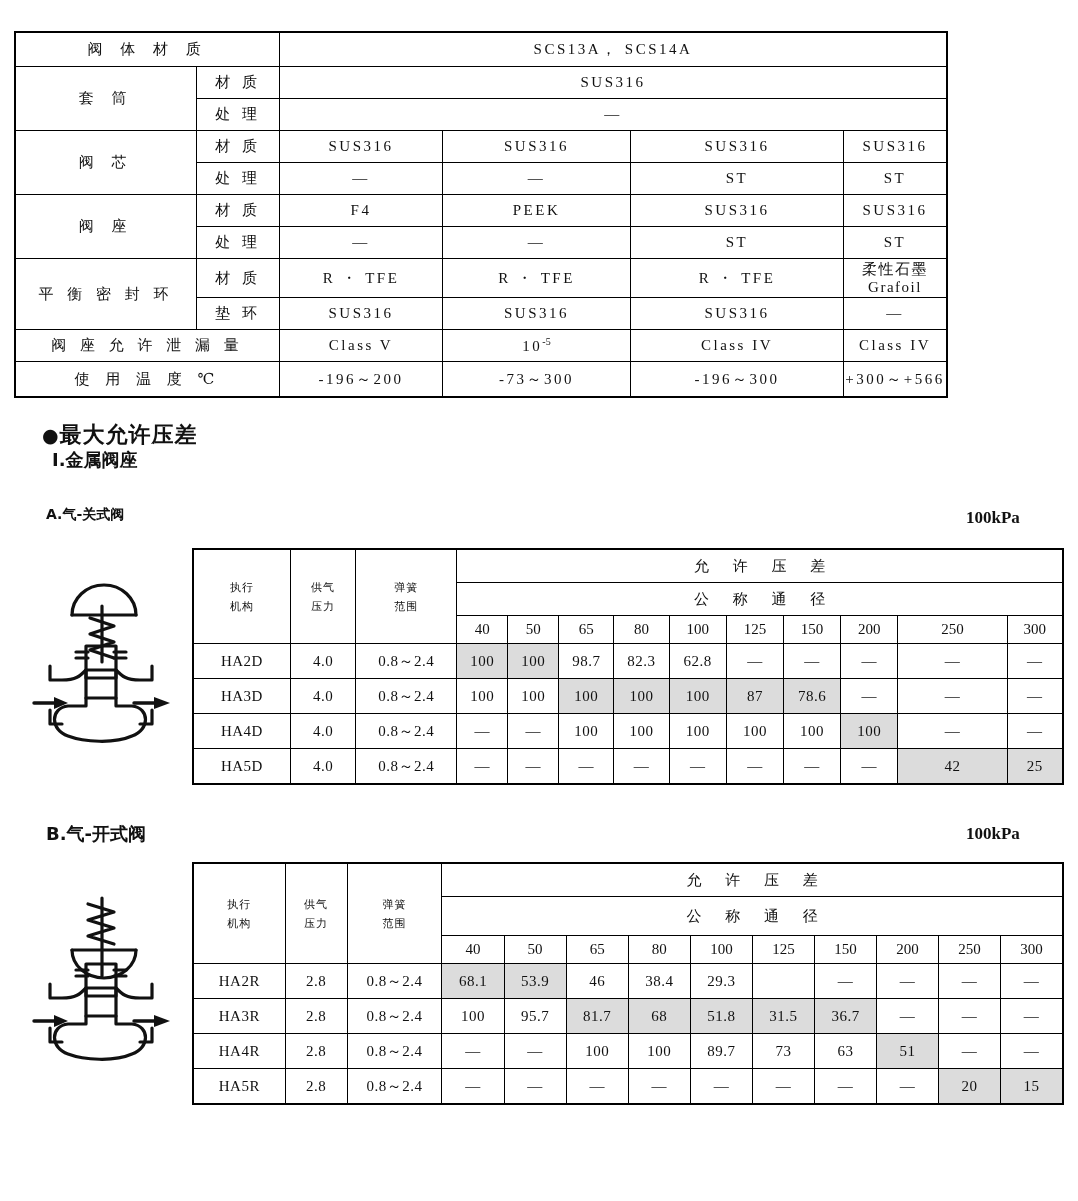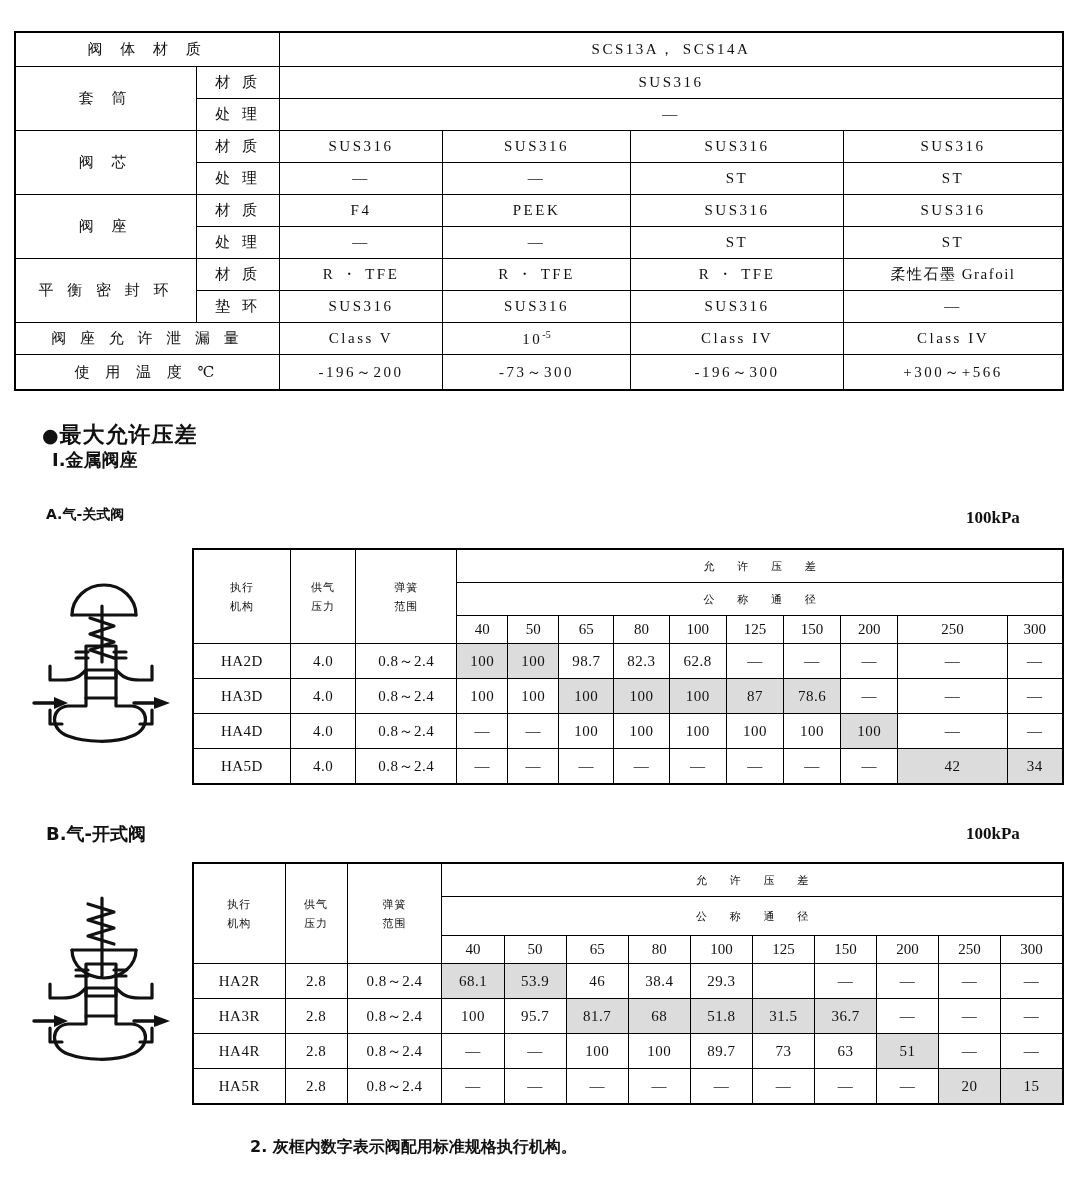--- a/index.html
+++ b/index.html
@@ -16,21 +16,21 @@
   
   .caption{
     position:absolute;left:46px;top:2px;
     font-size:19px;font-weight:bold;letter-spacing:1px;
     font-family:"DejaVu Sans","Liberation Sans",sans-serif;
   }
 
   
   table{border-collapse:collapse;}
   .mat-table{
-    position:absolute;left:14px;top:31px;width:1050px;
+    position:absolute;left:14px;top:31px;width:934px;
     border:2.5px solid #000;
   }
   .mat-table td{
     border:1px solid #000;
     text-align:center;
     vertical-align:middle;
     font-size:15px;
     letter-spacing:2.5px;
     height:29px;
     font-family:"Liberation Serif","DejaVu Serif",serif;
@@ -80,21 +80,21 @@
   }
   .p-table td,.p-table th{
     border:1px solid #000;
     text-align:center;vertical-align:middle;
     font-size:15px;font-weight:normal;
     font-family:"Liberation Serif","DejaVu Serif",serif;
     height:25px;
     padding:0;
   }
   .p-table td.hd{font-size:11px;letter-spacing:1px;line-height:19px;margin-top:32px;}
-  .p-table td.wide-hd{letter-spacing:10px;font-size:11px;padding-left:10px;}
+  .p-table td.wide-hd{letter-spacing:10px;font-size:15px;padding-left:10px;}
   .p-table td.sz{font-size:15px;height:27px;}
   .p-table td.val{font-size:15px;height:34px;letter-spacing:0.5px;}
   .p-table td.act{font-size:15px;letter-spacing:0.5px;}
   .shade{background:#dcdcdc;}
 
   
   .notes{
     position:absolute;left:222px;top:1134px;
     font-size:16px;font-weight:bold;line-height:25px;
     font-family:"DejaVu Sans","Liberation Sans",sans-serif;
@@ -319,21 +319,21 @@
       <td class="val">0.8～2.4</td>
       <td class="val">—</td>
       <td class="val">—</td>
       <td class="val">—</td>
       <td class="val">—</td>
       <td class="val">—</td>
       <td class="val">—</td>
       <td class="val">—</td>
       <td class="val">—</td>
       <td class="val shade">42</td>
-      <td class="val shade">34</td>
+      <td class="val shade">25</td>
     </tr>
   </tbody>
     </table>
 
   <div class="valve" style="left:28px;top:872px;">
     <svg width="160" height="200" viewBox="0 0 160 200">
       <g fill="none" stroke="#111" stroke-width="3.2" stroke-linecap="round" stroke-linejoin="round">
 
         <path d="M60 32 L86 40 L60 48 L86 56 L60 64 L86 72"></path>
         <line x1="74" y1="26" x2="74" y2="104"></line>
@@ -454,16 +454,15 @@
       <td class="val">—</td>
       <td class="val">—</td>
       <td class="val">—</td>
       <td class="val shade">20</td>
       <td class="val shade">15</td>
     </tr>
   </tbody>
     </table>
 
   <div class="notes">
-    <span class="n2">2.  灰框内数字表示阀配用标准规格执行机构。</span>
   </div>
 
 </div>
 
 </body></html>

